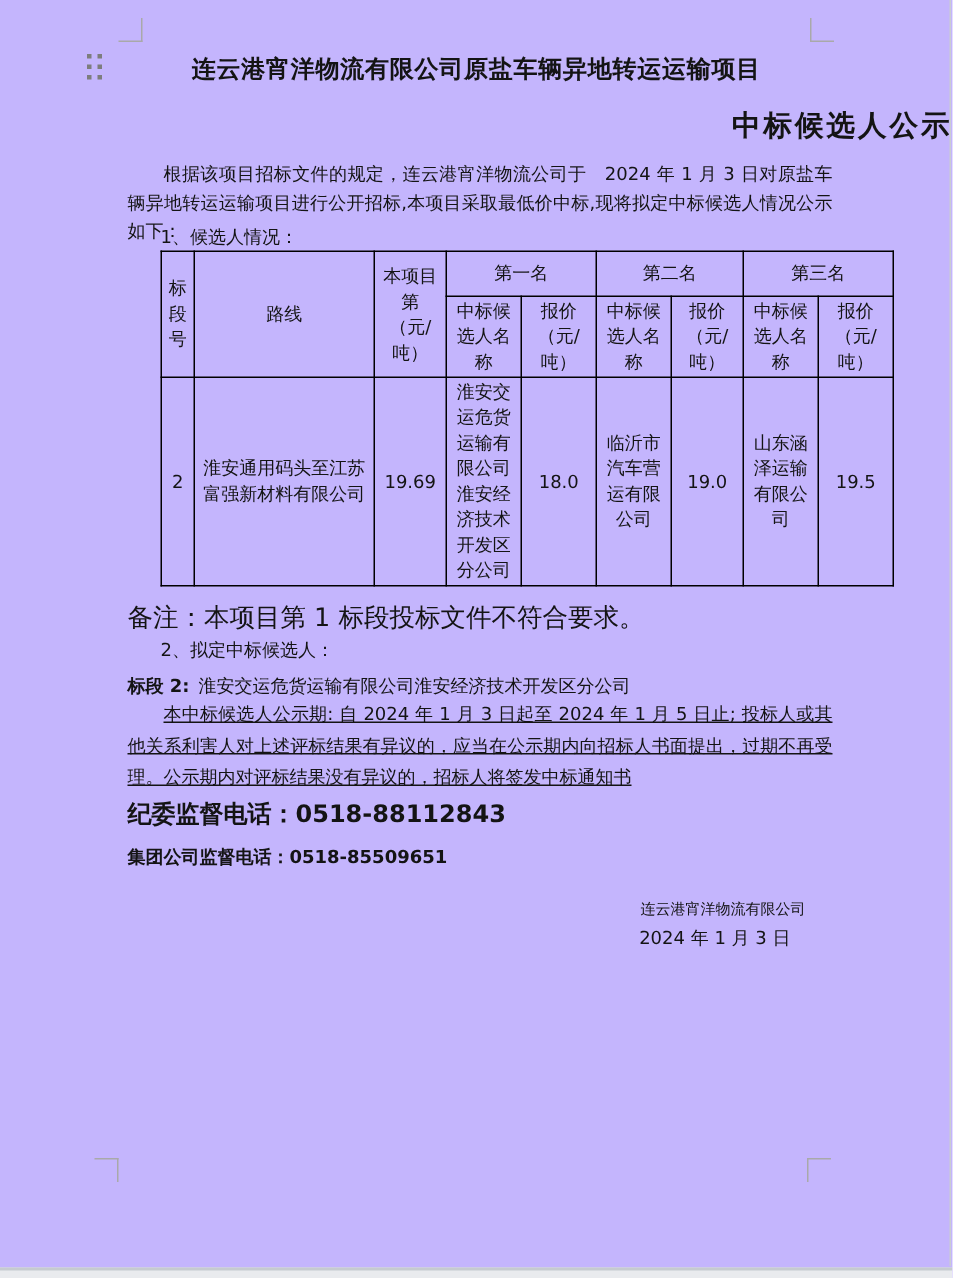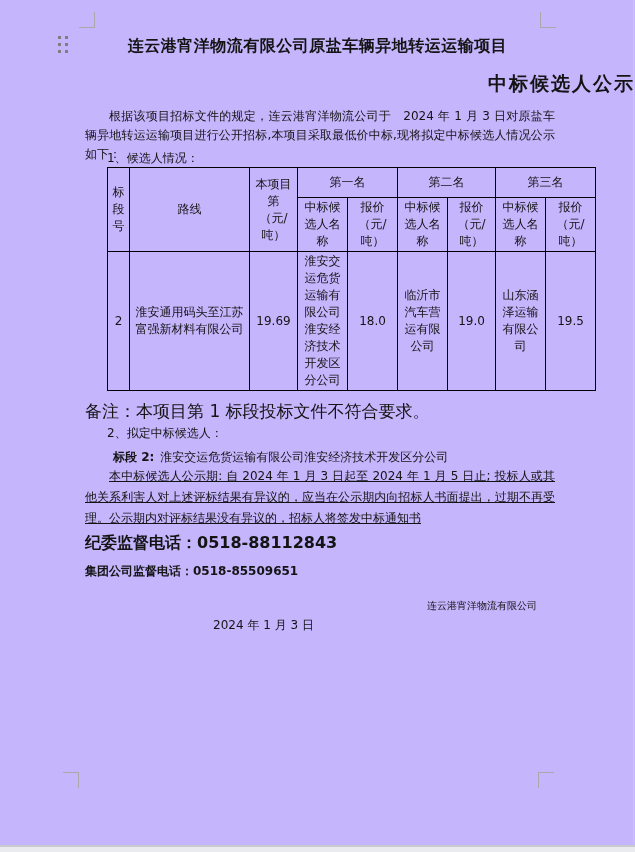--- a/index.html
+++ b/index.html
@@ -29,28 +29,28 @@
   .title1 { position:absolute; top:36px; left:0; right:0; text-align:center;
     font-size:16px; font-weight:bold; letter-spacing:0.5px; }
   .title2 { position:absolute; top:71px; left:0; right:0; text-align:right;
     font-size:19px; font-weight:bold; letter-spacing:2px; }
   
   .intro { position:absolute; top:107px; left:85px; width:470px;
     font-size:12px; line-height:19px; text-align:justify; text-indent:24px; }
   .sec-heading1 { position:absolute; top:150px; left:107px; font-size:12px; }
   .remark { position:absolute; top:400px; left:85px; font-size:17px; }
   .sec-heading2 { position:absolute; top:425px; left:107px; font-size:12px; }
-  .winner-line { position:absolute; top:449px; left:85px; font-size:12px;margin-left:28px; }
+  .winner-line { position:absolute; top:449px; left:85px; font-size:12px; }
   .winner-line .lbl { font-weight:bold; margin-right:6px; }
   .notice { position:absolute; top:466px; left:85px; width:470px;
     font-size:12px; line-height:21px; text-align:justify; text-indent:24px;text-decoration:underline; }
   .phone1 { position:absolute; top:533px; left:85px; font-size:16px; font-weight:bold; }
   .phone2 { position:absolute; top:551px; left:85px; font-size:12px; font-weight:bold;margin-top:12px; }
   .sig-org  { position:absolute; top:599px; left:0; right:98px;  text-align:right; font-size:10px; }
-  .sig-date { position:absolute; top:617px; left:0; right:108px; text-align:center; font-size:12px; }
+  .sig-date { position:absolute; top:617px; left:0; right:108px; text-align:right; font-size:12px; }
   
   table.bid { position:absolute; top:167px; left:95px;
     border-collapse:collapse; table-layout:fixed; width:488px;
     font-size:12px;margin-left:12px; }
   table.bid th, table.bid td {
     border:1px solid #000000;
     font-weight:normal;
     text-align:center; vertical-align:middle;
     padding:1px 4px; line-height:17px;
     overflow:hidden; word-break:break-all;

